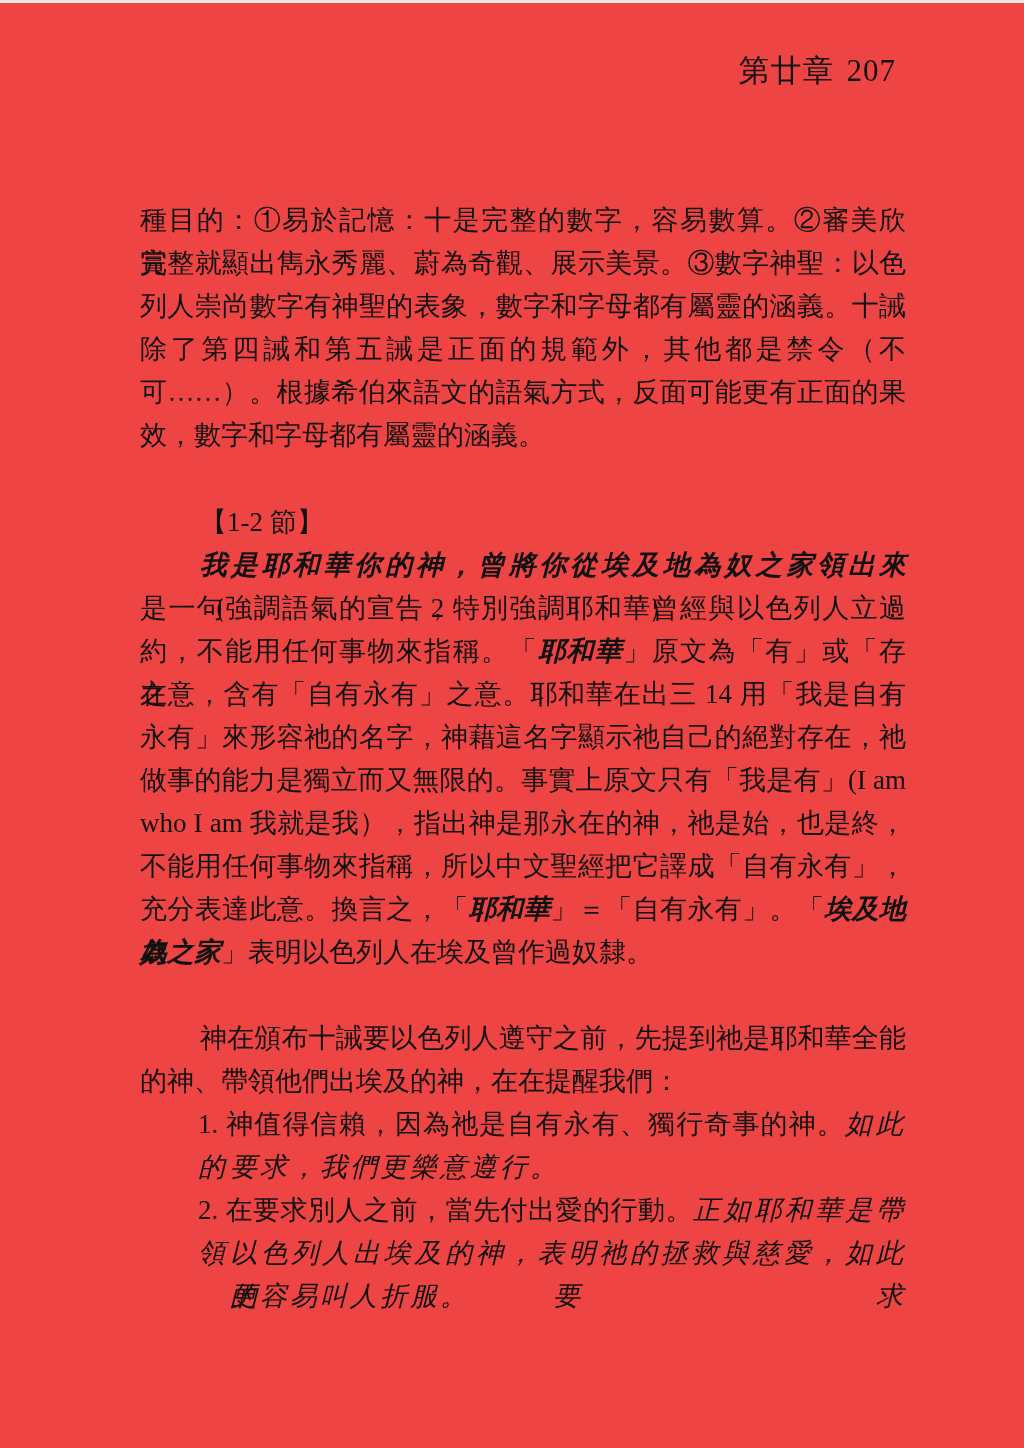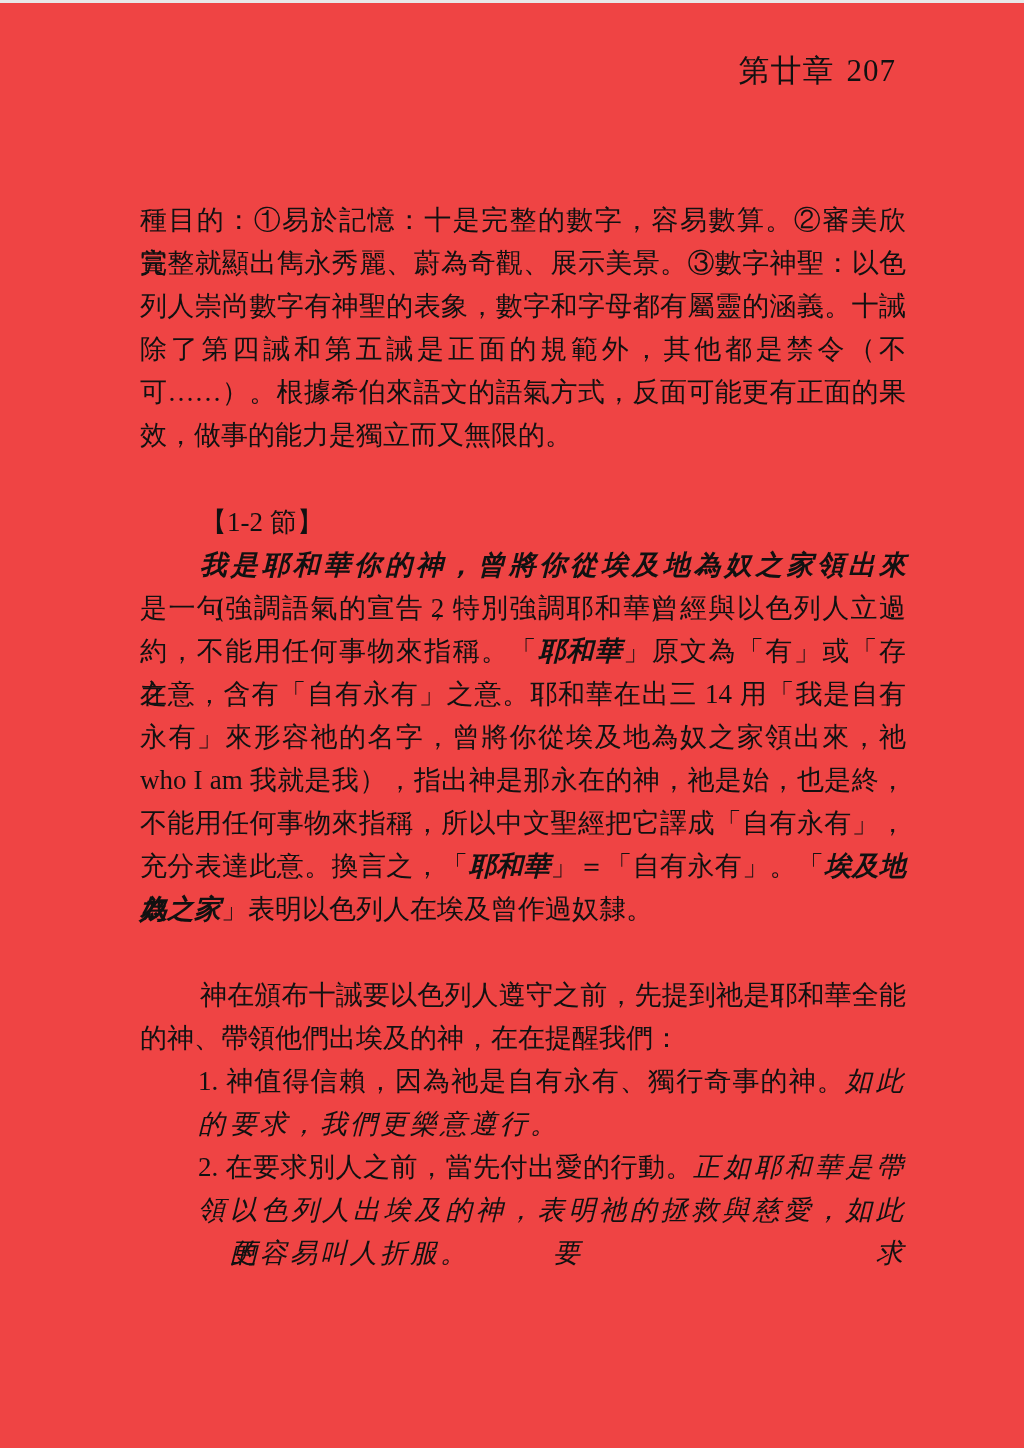--- a/index.html
+++ b/index.html
@@ -77,31 +77,32 @@
   <header class="page-header">
     <span>第廿章</span><span class="pagenum">207</span>
   </header>
   <main class="page-body">
       <div class="block">
         <div class="line just"><span class="f-ming">種目的：①易於記憶：十是完整的數字，容易數算。②審美欣賞：</span></div>
         <div class="line just"><span class="f-ming">完整就顯出雋永秀麗、蔚為奇觀、展示美景。③數字神聖：以色</span></div>
         <div class="line just"><span class="f-ming">列人崇尚數字有神聖的表象，數字和字母都有屬靈的涵義。十誡</span></div>
         <div class="line just"><span class="f-ming">除了第四誡和第五誡是正面的規範外，其他都是禁令（不</span></div>
         <div class="line just"><span class="f-ming">可……）。根據希伯來語文的語氣方式，反面可能更有正面的果</span></div>
-        <div class="line"><span class="f-ming">效，做事的能力是獨立而又無限的。</span></div>
+        <div class="line"><span class="f-ming">效，數字和字母都有屬靈的涵義。</span></div>
       </div>
       <div class="block" style="margin-top: 44px;">
         <div class="line" style="padding-left: 60px;"><span class="f-ming">【1-2 節】</span></div>
       </div>
       <div class="block">
         <div class="line just" style="padding-left: 60px;"><span class="f-kaib">我是耶和華你的神，曾將你從埃及地為奴之家領出來</span><span class="f-ming">（2）：</span></div>
         <div class="line just"><span class="f-ming">是一句強調語氣的宣告，特別強調耶和華曾經與以色列人立過</span></div>
         <div class="line just"><span class="f-ming">約，不能用任何事物來指稱。「</span><span class="f-kaib">耶和華</span><span class="f-ming">」原文為「有」或「存在」</span></div>
         <div class="line just"><span class="f-ming">之意，含有「自有永有」之意。耶和華在出三 14 用「我是自有</span></div>
-        <div class="line just"><span class="f-ming">永有」來形容祂的名字，曾將你從埃及地為奴之家領出來，祂</span></div>
+        <div class="line just"><span class="f-ming">永有」來形容祂的名字，神藉這名字顯示祂自己的絕對存在，祂</span></div>
+        <div class="line just"><span class="f-ming">做事的能力是獨立而又無限的。事實上原文只有「我是有」(I am</span></div>
         <div class="line just"><span class="f-ming">who I am 我就是我），指出神是那永在的神，祂是始，也是終，</span></div>
         <div class="line just"><span class="f-ming">不能用任何事物來指稱，所以中文聖經把它譯成「自有永有」，</span></div>
         <div class="line just"><span class="f-ming">充分表達此意。換言之，「</span><span class="f-kaib">耶和華</span><span class="f-ming">」＝「自有永有」。「</span><span class="f-kaib">埃及地為</span></div>
         <div class="line"><span class="f-kaib">奴之家</span><span class="f-ming">」表明以色列人在埃及曾作過奴隸。</span></div>
       </div>
       <div class="block" style="margin-top: 43px;">
         <div class="line just" style="padding-left: 60px;"><span class="f-sans">神在頒布十誡要以色列人遵守之前，先提到祂是耶和華全能</span></div>
         <div class="line"><span class="f-sans">的神、帶領他們出埃及的神，在在提醒我們：</span></div>
       </div>
       <div class="block">

